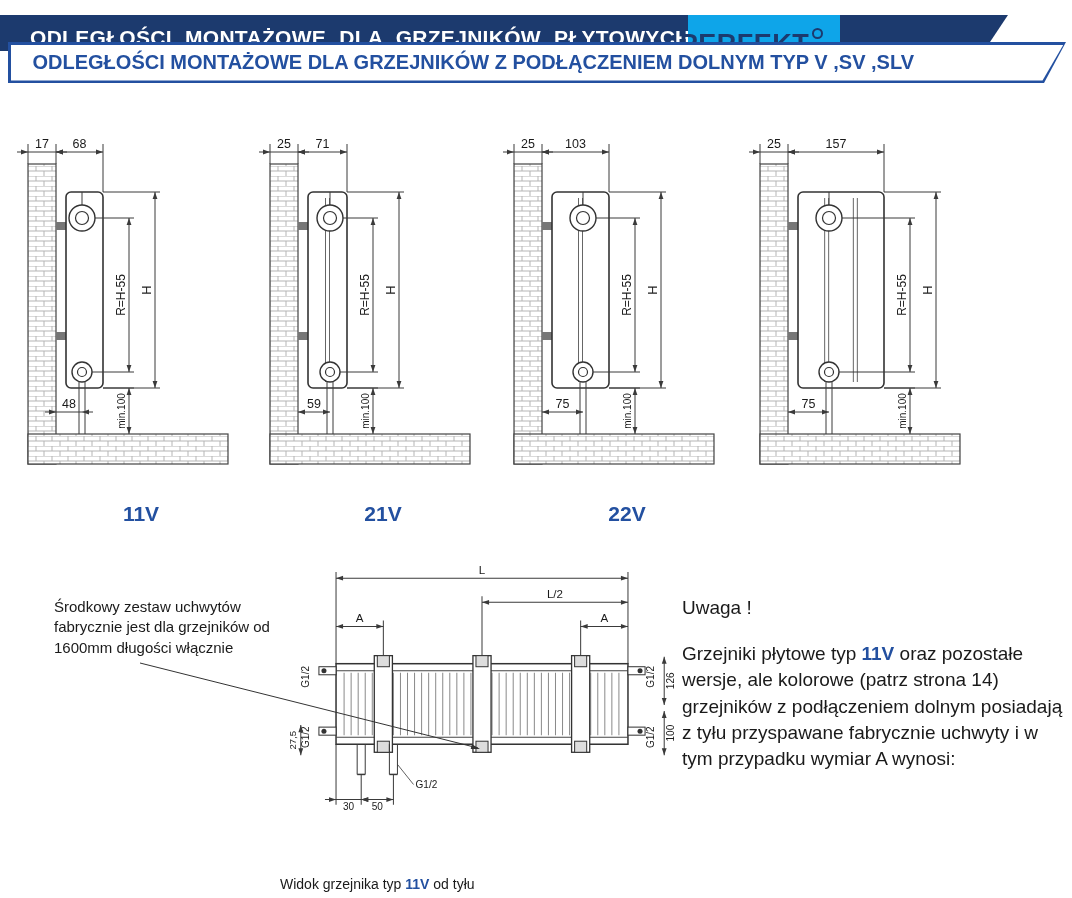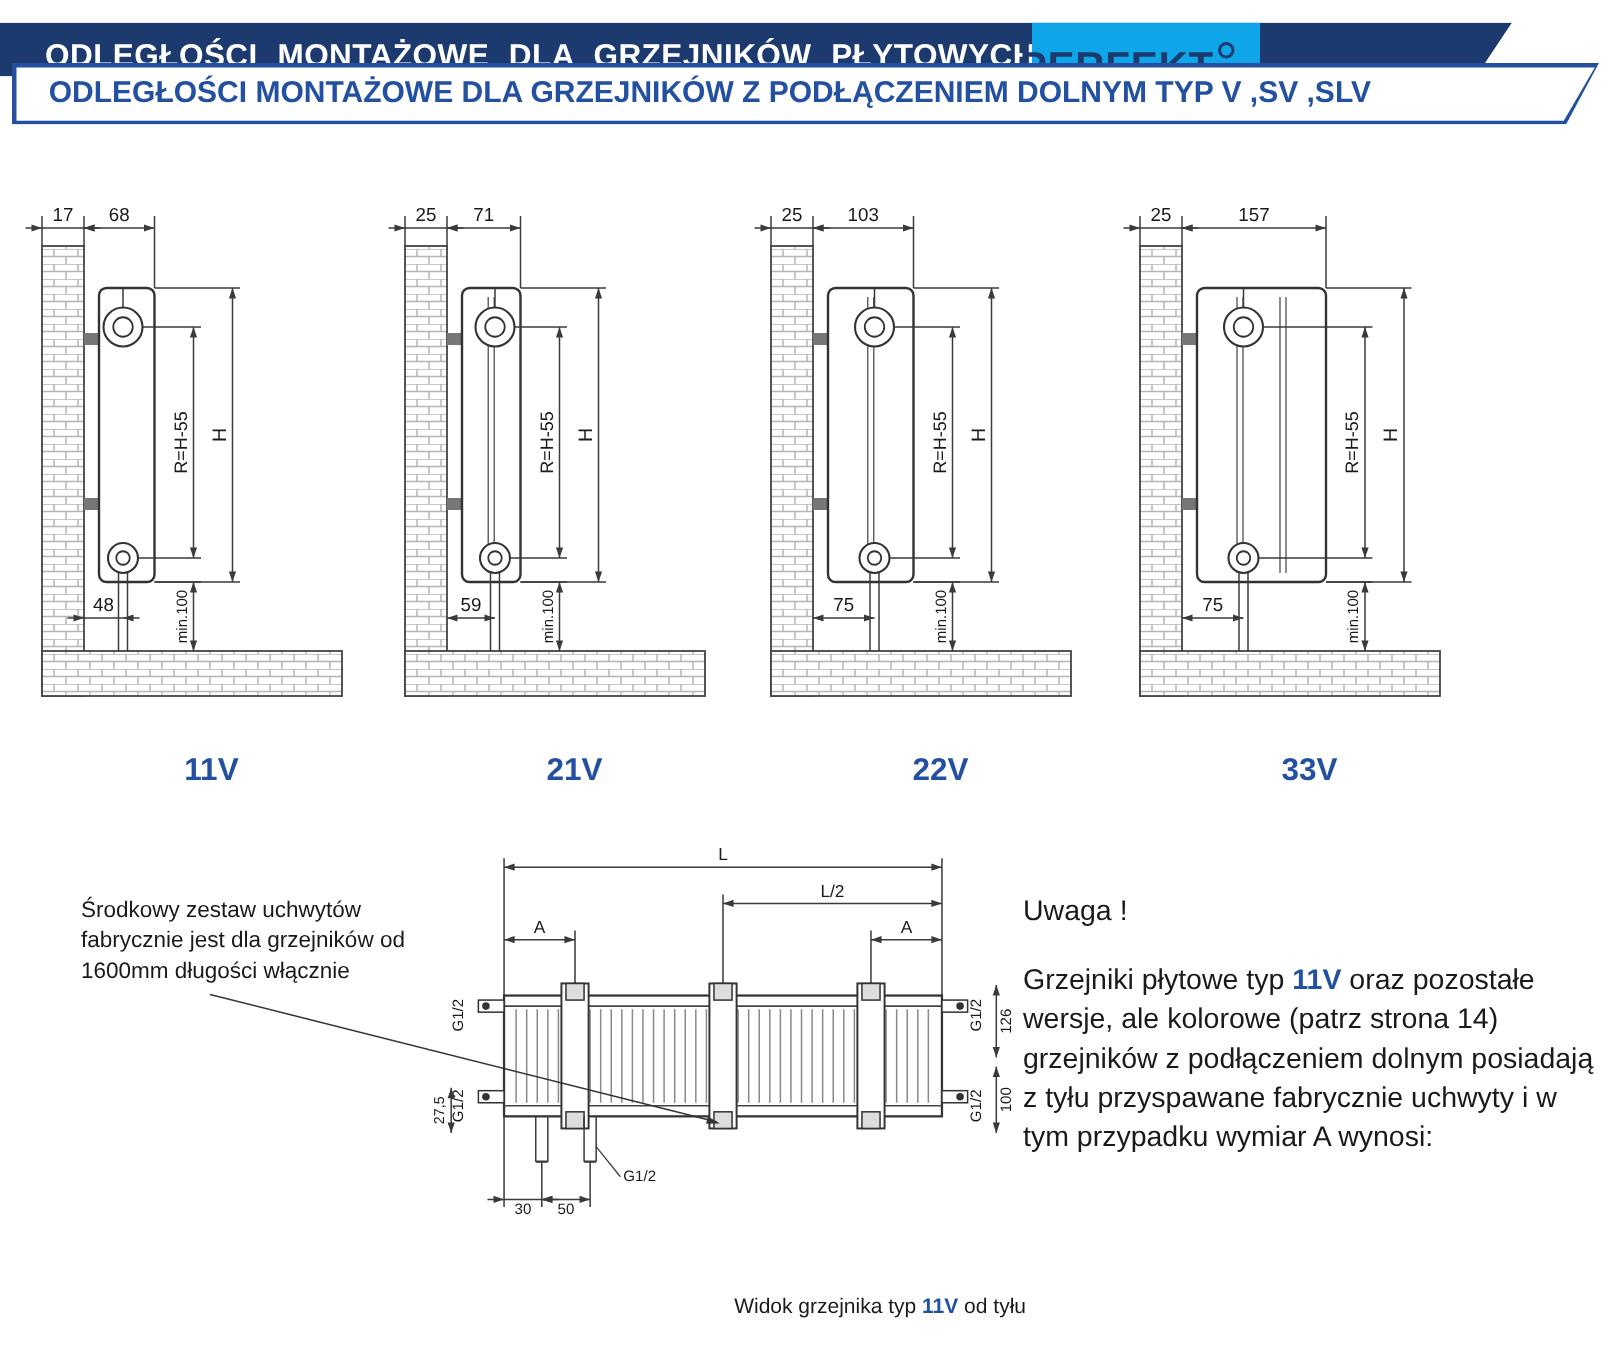--- a/index.html
+++ b/index.html
@@ -26,21 +26,21 @@
 
   .diagrams{position:absolute;left:0;top:126px;width:1072px;height:412px}
   .diagram{position:absolute;top:0;width:250px}
   .diagram svg{display:block;width:250px;height:372px}
   .type-label{text-align:center;font-size:21px;font-weight:bold;color:var(--blue);margin-top:4px}
 
   .left-note{position:absolute;left:54px;top:597px;width:220px;font-size:15px;line-height:1.35}
 
   .bottom-view{position:absolute;left:280px;top:558px;width:404px}
   .bottom-view svg{display:block;width:404px;height:302px}
-  .caption{text-align:right;font-size:14px;margin-top:2px}
+  .caption{text-align:left;font-size:14px;margin-top:16px}
 
   .notes{position:absolute;left:682px;top:595px;width:390px;font-size:19px;line-height:1.38}
   .notes-title{margin-bottom:20px}
   .notes-para{margin-bottom:12px}
   .note-line{margin-bottom:7px}
 
   .hl{color:var(--blue);font-weight:bold}
 
   svg text{font-family:"Liberation Sans",sans-serif;fill:#1a1a1a}
   .leader{position:absolute;left:0;top:0;pointer-events:none}
@@ -297,21 +297,20 @@
         <line x1="40" y1="286" x2="81" y2="286" stroke="#3a3a3a" stroke-width="1"></line>
         <path d="M0 0 L-7 2.4 L-7 -2.4 Z" fill="#3a3a3a" transform="translate(40 286) rotate(180)"></path>
         <path d="M0 0 L-7 2.4 L-7 -2.4 Z" fill="#3a3a3a" transform="translate(81 286) rotate(0)"></path>
         <text x="60.5" y="281.5" font-size="12.5" text-anchor="middle">75</text>
         <line x1="136" y1="262" x2="167" y2="262" stroke="#3a3a3a" stroke-width="1"></line>
         <line x1="162" y1="262" x2="162" y2="308" stroke="#3a3a3a" stroke-width="1"></line>
         <path d="M0 0 L-7 2.4 L-7 -2.4 Z" fill="#3a3a3a" transform="translate(162 262) rotate(-90)"></path>
         <path d="M0 0 L-7 2.4 L-7 -2.4 Z" fill="#3a3a3a" transform="translate(162 308) rotate(90)"></path>
         <text x="157.5" y="285" font-size="10" text-anchor="middle" transform="rotate(-90 157.5 285)">min.100</text>
       </svg>
-      <div class="type-label">33V</div>
     </div>
   </div>
 
 <div class="left-note">Środkowy zestaw uchwytów fabrycznie jest dla grzejników od 1600mm długości włącznie</div>
 
 <div class="bottom-view">
   <svg viewBox="0 0 400 300">
       <line x1="55" y1="105" x2="55" y2="14" stroke="#3a3a3a" stroke-width="1"></line>
       <line x1="345" y1="105" x2="345" y2="14" stroke="#3a3a3a" stroke-width="1"></line>
       <line x1="55" y1="20" x2="345" y2="20" stroke="#3a3a3a" stroke-width="1"></line>

